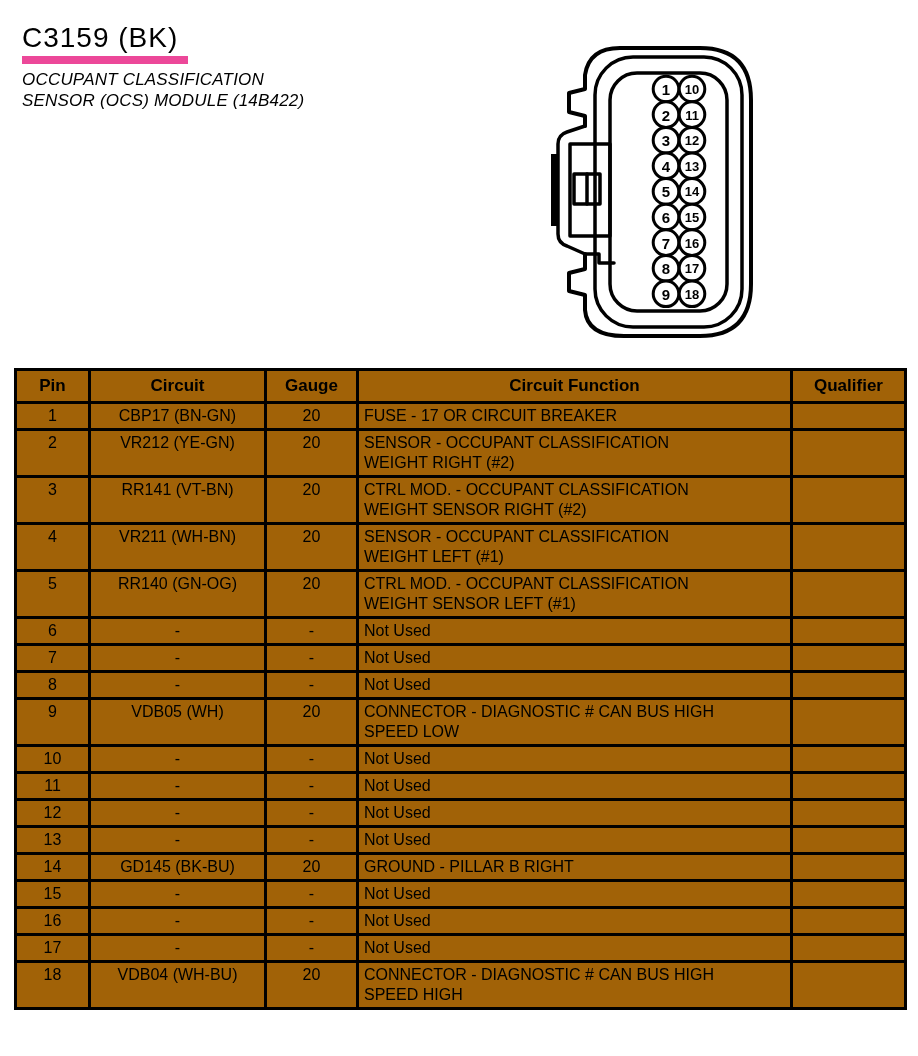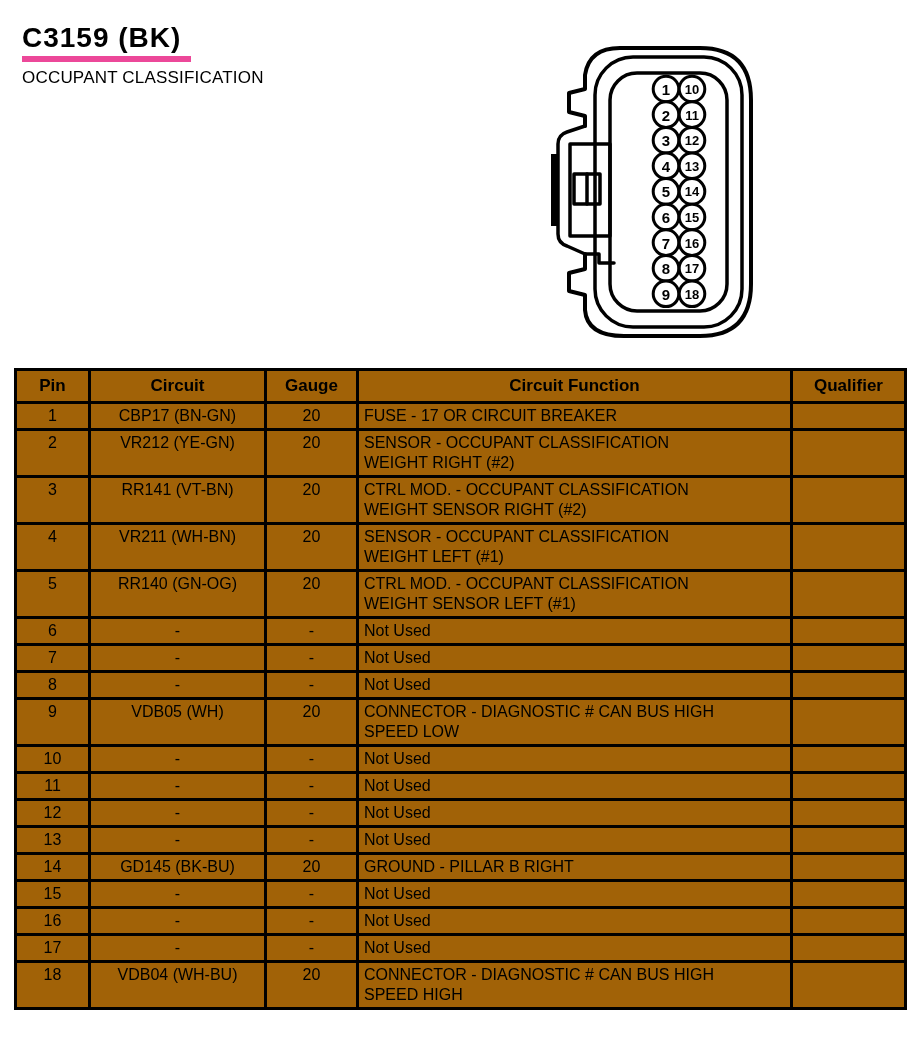--- a/index.html
+++ b/index.html
@@ -9,31 +9,31 @@
     width:918px;height:1056px;
     background:#ffffff;
     overflow:hidden;
     font-family:"Liberation Sans", sans-serif;
     color:#000;
   }
   
   .hdr{position:absolute;left:22px;top:22px;}
   .title{
     display:inline-block;
-    font-size:28px;font-weight:bold;letter-spacing:1px;
-    border-bottom:6px solid #ec4899;
+    font-size:28px;font-weight:normal;letter-spacing:1px;
+    border-bottom:8px solid #ec4899;
     padding:0 10px 2px 0;
   }
   .part{
     margin-top:20px;
     font-size:27px;font-weight:bold;letter-spacing:1px;
   }
   .desc{
     margin-top:5px;
-    font-size:17px;line-height:21px;letter-spacing:0.2px;
+    font-size:17px;line-height:21px;letter-spacing:0.2px;font-style:italic;
   }
   
   #connector{position:absolute;left:540px;top:28px;}
   
   #pinout{
     position:absolute;left:14px;top:368px;
     width:890px;
     border-collapse:collapse;table-layout:fixed;
     background:#a16207;
   }
@@ -55,20 +55,21 @@
 </style>
 </head>
 <body>
 
 <div id="page">
 
   <div class="hdr">
     <div class="title">C3159 (BK)</div>
     <div class="desc">
       <span>OCCUPANT CLASSIFICATION</span><br>
+      <span>SENSOR (OCS) MODULE (14B422)</span>
     </div>
   </div>
 
   <svg id="connector" width="240" height="322" viewBox="0 0 240 322">
     <g fill="none" stroke="#000" stroke-width="4" stroke-linejoin="round" stroke-linecap="round">
 
       <path d="M80 20 H160 Q211 20 211 72 V256 Q211 308 160 308 H84
                Q47 308 45 282 V267 L29 263 V245 L45 241 V226
                M45 98 V88 L29 84 V65 L45 61 V47 Q49 20 80 20"></path>
 

